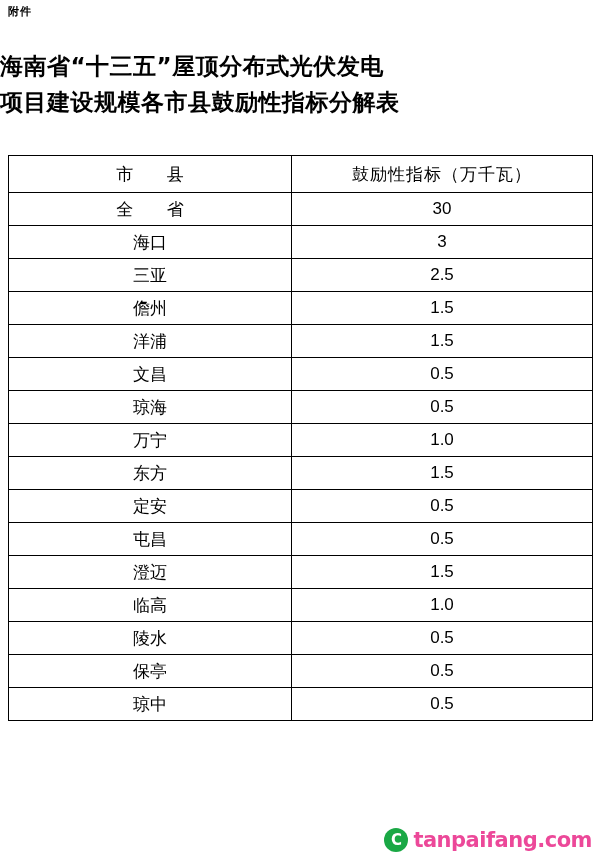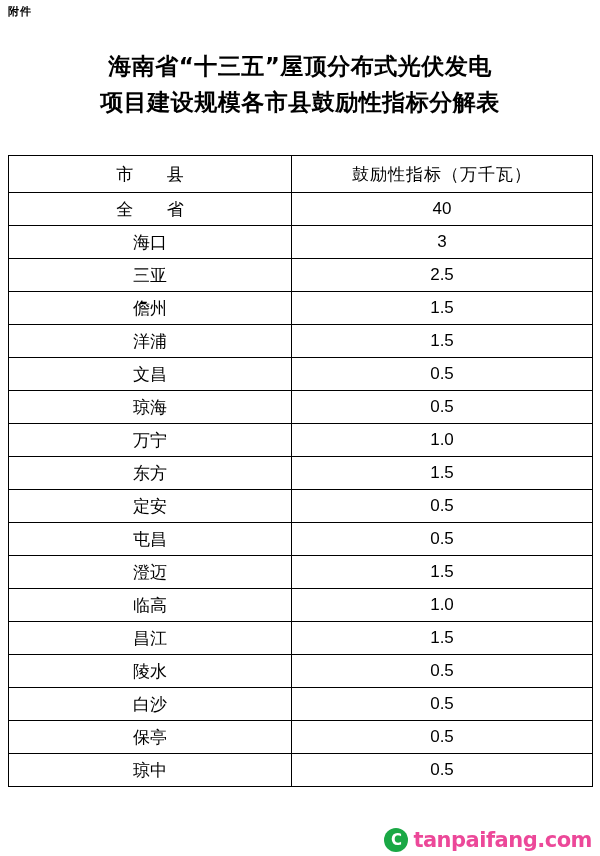--- a/index.html
+++ b/index.html
@@ -22,21 +22,21 @@
     font-family: "DejaVu Sans", "Liberation Sans", sans-serif;
     font-size: 11px;
     font-weight: bold;
     letter-spacing: 1px;
   }
   .doc-title {
     position: absolute;
     top: 48px;
     left: 0;
     width: 600px;
-    text-align: center;
+    text-align: left;
     font-family: "DejaVu Sans", "Liberation Sans", sans-serif;
     font-size: 23px;
     font-weight: bold;
     line-height: 36px;
     letter-spacing: 0.5px;
   }
   .doc-title .line {
     display: block;
     white-space: nowrap;
   }
@@ -125,21 +125,21 @@
   <table class="main-table">
     <thead>
       <tr>
         <th class="col-region">市    县</th>
         <th class="col-value">鼓励性指标（万千瓦）</th>
       </tr>
     </thead>
     <tbody>
       <tr class="row-province">
         <td class="region-cell">全  省</td>
-        <td class="value-cell">40</td>
+        <td class="value-cell">30</td>
       </tr>
       <tr>
         <td class="region-cell">海口</td>
         <td class="value-cell">3</td>
       </tr>
       <tr>
         <td class="region-cell">三亚</td>
         <td class="value-cell">2.5</td>
       </tr>
       <tr>
@@ -176,29 +176,21 @@
       </tr>
       <tr>
         <td class="region-cell">澄迈</td>
         <td class="value-cell">1.5</td>
       </tr>
       <tr>
         <td class="region-cell">临高</td>
         <td class="value-cell">1.0</td>
       </tr>
       <tr>
-        <td class="region-cell">昌江</td>
-        <td class="value-cell">1.5</td>
-      </tr>
-      <tr>
         <td class="region-cell">陵水</td>
-        <td class="value-cell">0.5</td>
-      </tr>
-      <tr>
-        <td class="region-cell">白沙</td>
         <td class="value-cell">0.5</td>
       </tr>
       <tr>
         <td class="region-cell">保亭</td>
         <td class="value-cell">0.5</td>
       </tr>
       <tr>
         <td class="region-cell">琼中</td>
         <td class="value-cell">0.5</td>
       </tr>

